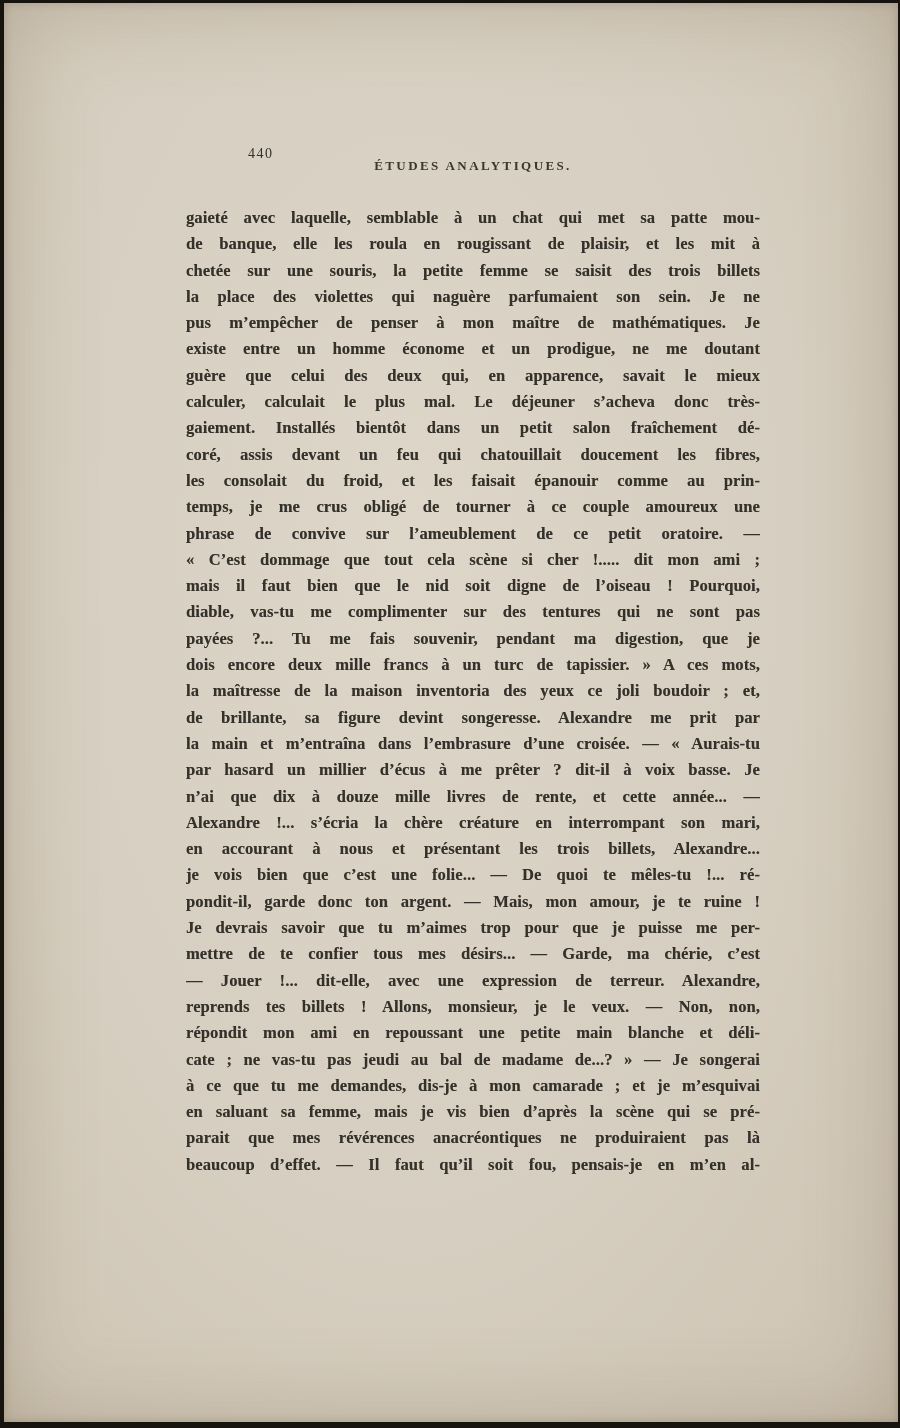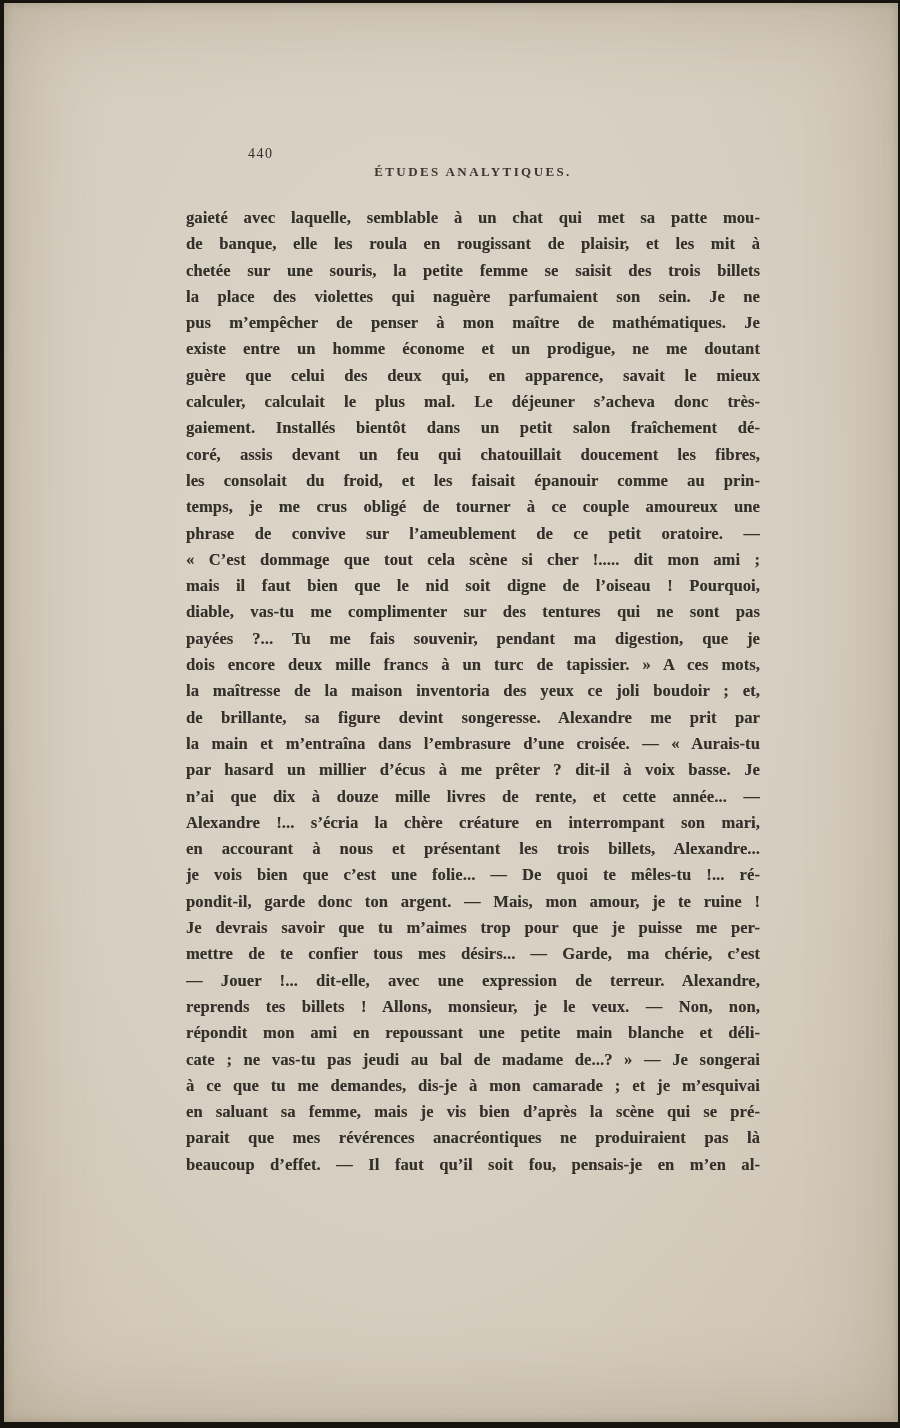--- a/index.html
+++ b/index.html
@@ -50,21 +50,21 @@
     top: 0;
     font-size: 14px;
     letter-spacing: 1.5px;
     color: var(--ink, #34302a);
     margin-left: 42px;
   }
   .running-title {
     position: absolute;
     left: 0;
     right: 0;
-    top: 18px;
+    top: 12px;
     text-align: center;
     font-size: 13px;
     font-weight: 700;
     letter-spacing: 2.4px;
     color: #3b362e;
   }
   .body-text {
     margin-top: 31px;
     font-weight: bold;
   }

